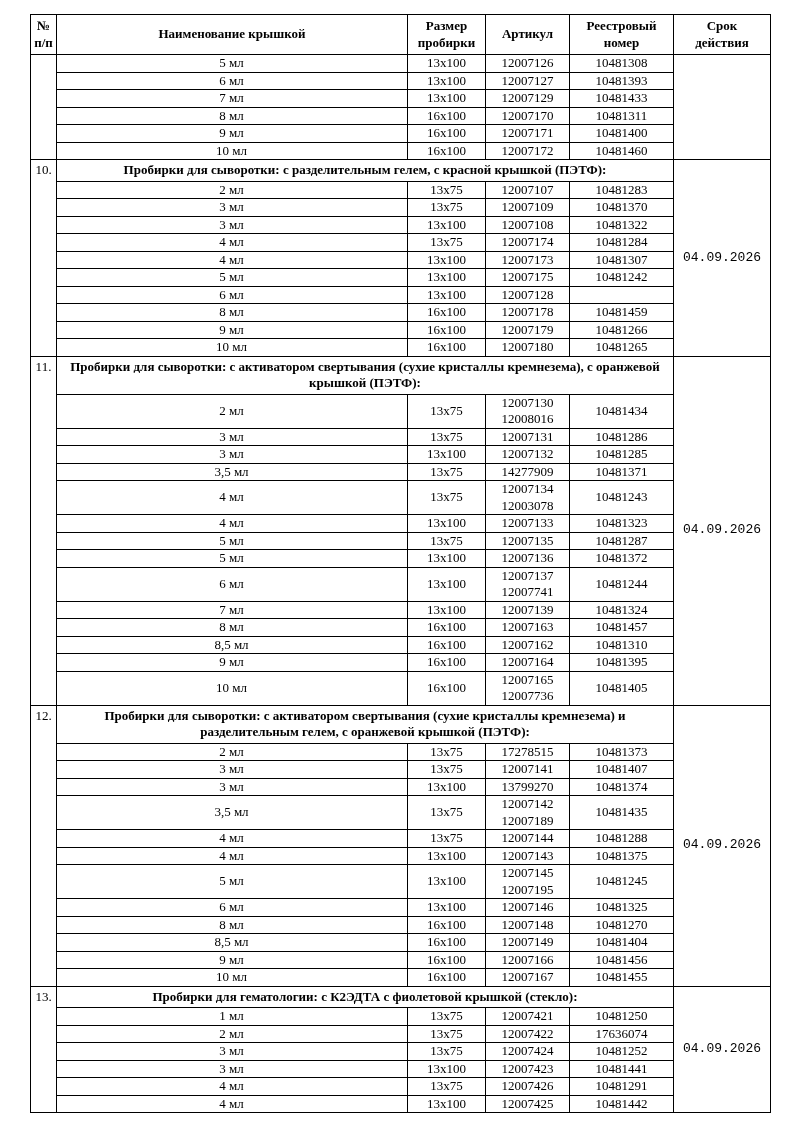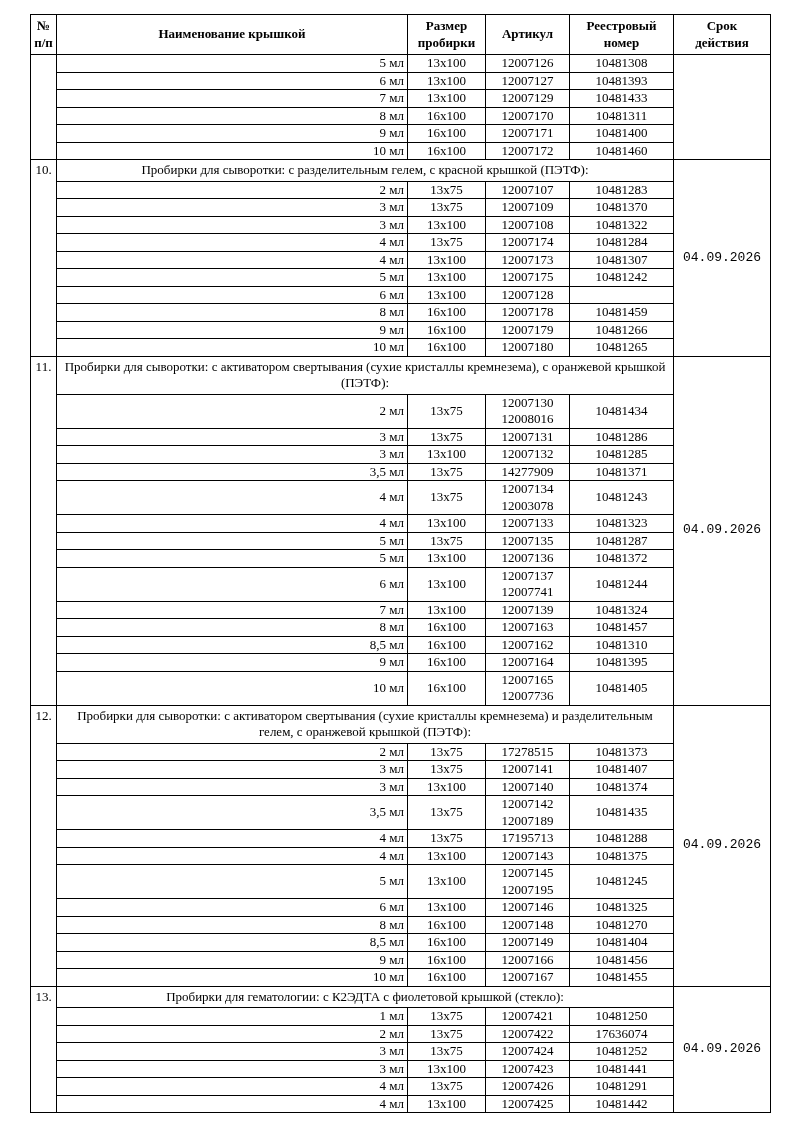--- a/index.html
+++ b/index.html
@@ -38,34 +38,34 @@
   }
   th {
     font-weight: bold;
     text-align: center;
     vertical-align: middle;
     white-space: pre-line;
     padding: 3px 2px;
   }
   td { vertical-align: middle; }
   td.c-name {
-    text-align: right;
+    text-align: center;
     padding-left: 2px;
   }
   td.c-size, td.c-article, td.c-registry, td.c-validity, td.c-num {
     text-align: center;
   }
   td.c-article { white-space: pre-line; }
   td.c-num {
     vertical-align: top;
     padding-top: 2px;
   }
   td.c-validity { vertical-align: middle; font-family: Liberation Mono, monospace; }
   td.section-title {
-    font-weight: normal;
+    font-weight: bold;
     text-align: center;
     padding: 2px 6px;
   }
 </style>
 </head>
 <body>
 
 <div class="page">
   <table class="tube-table">
     <colgroup>
@@ -300,34 +300,34 @@
         </tr>
         <tr>
           <td class="c-name">3 мл</td>
           <td class="c-size">13х75</td>
           <td class="c-article">12007141</td>
           <td class="c-registry">10481407</td>
         </tr>
         <tr>
           <td class="c-name">3 мл</td>
           <td class="c-size">13х100</td>
-          <td class="c-article">12007140</td>
+          <td class="c-article">13799270</td>
           <td class="c-registry">10481374</td>
         </tr>
         <tr>
           <td class="c-name">3,5 мл</td>
           <td class="c-size">13х75</td>
           <td class="c-article">12007142
 12007189</td>
           <td class="c-registry">10481435</td>
         </tr>
         <tr>
           <td class="c-name">4 мл</td>
           <td class="c-size">13х75</td>
-          <td class="c-article">17195713</td>
+          <td class="c-article">12007144</td>
           <td class="c-registry">10481288</td>
         </tr>
         <tr>
           <td class="c-name">4 мл</td>
           <td class="c-size">13х100</td>
           <td class="c-article">12007143</td>
           <td class="c-registry">10481375</td>
         </tr>
         <tr>
           <td class="c-name">5 мл</td>

